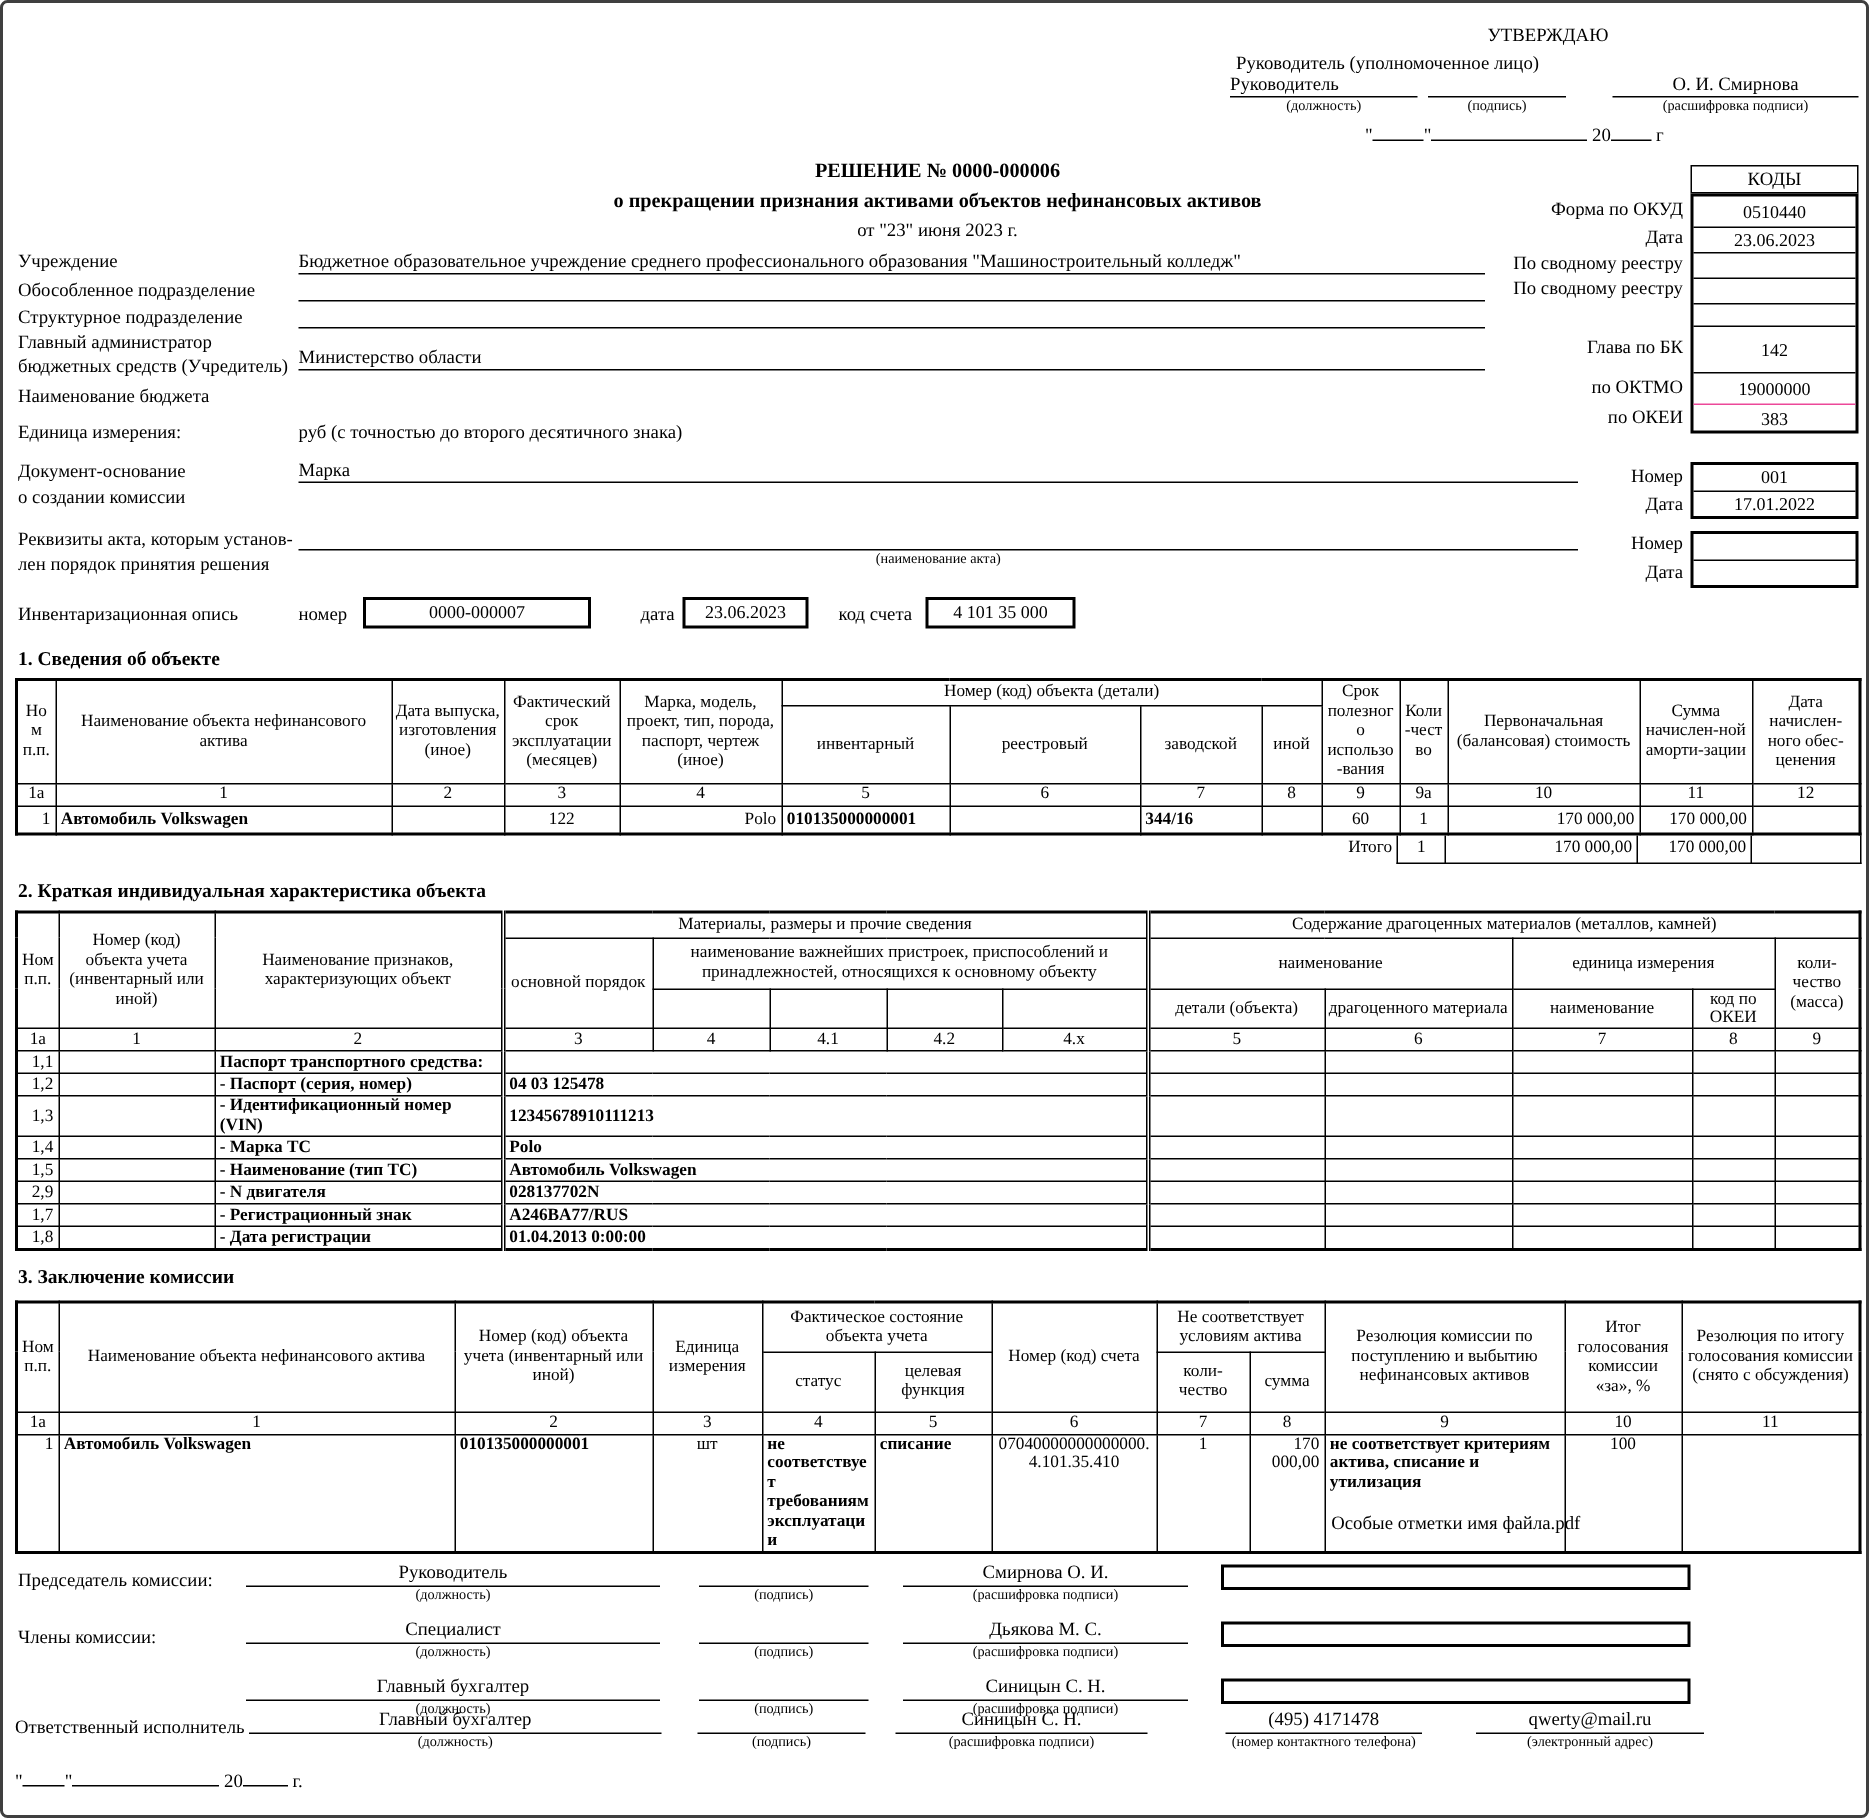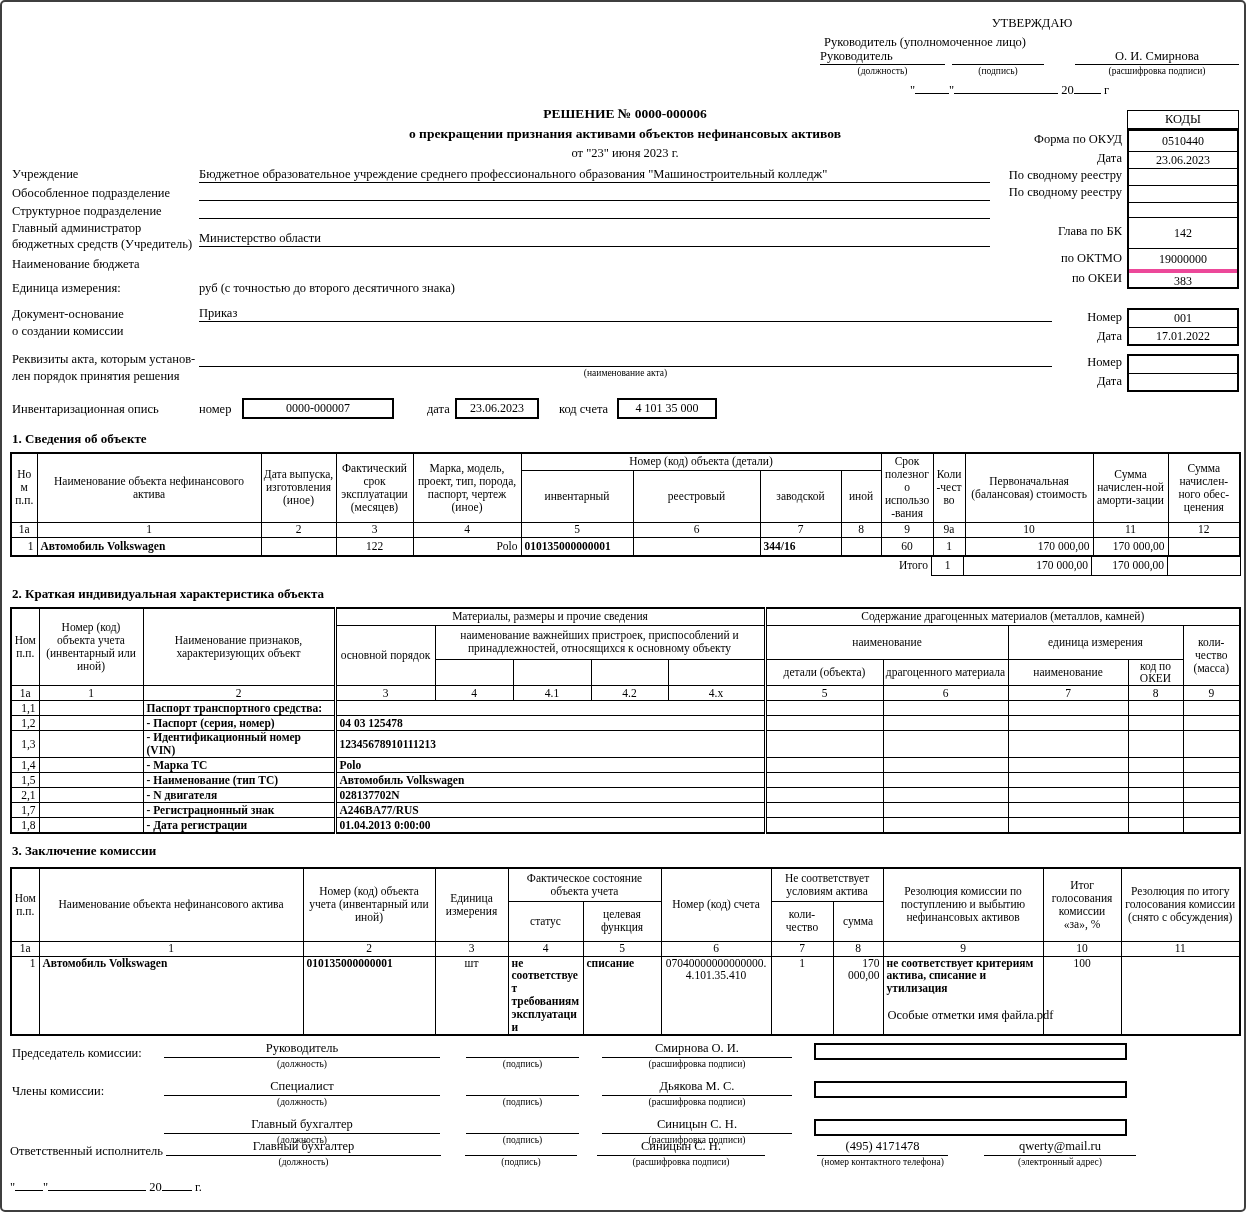--- a/index.html
+++ b/index.html
@@ -54,21 +54,21 @@
 
   <div class="abs ctr" style="left:1125px;top:108px;width:112px;height:19px;border:1px solid #000;line-height:17px;">КОДЫ</div>
   <div class="box2" style="left:1125px;top:127px;width:112px;height:160px;">
     <div class="brow" style="height:20px;">0510440</div>
     <div class="brow" style="height:17px;border-top:1px solid #000;">23.06.2023</div>
     <div class="brow" style="height:17px;border-top:1px solid #000;"></div>
     <div class="brow" style="height:17px;border-top:1px solid #000;"></div>
     <div class="brow" style="height:15px;border-top:1px solid #000;"></div>
     <div class="brow" style="height:31px;border-top:1px solid #000;">142</div>
     <div class="brow" style="height:21px;border-top:1px solid #000;">19000000</div>
-    <div class="brow" style="height:20px;border-top:4px solid #ec4899;">383</div>
+    <div class="brow" style="height:20px;border-top:1px solid #ec4899;">383</div>
   </div>
   <div class="rlbl" style="left:862px;top:130px;">Форма по ОКУД</div>
   <div class="rlbl" style="left:862px;top:149px;">Дата</div>
   <div class="rlbl" style="left:862px;top:166px;">По сводному реестру</div>
   <div class="rlbl" style="left:862px;top:183px;">По сводному реестру</div>
   <div class="rlbl" style="left:862px;top:222px;">Глава по БК</div>
   <div class="rlbl" style="left:862px;top:249px;">по ОКТМО</div>
   <div class="rlbl" style="left:862px;top:269px;">по ОКЕИ</div>
 
   <div class="abs" style="left:10px;top:165px;">Учреждение</div>
@@ -79,21 +79,21 @@
   <div class="abs vline" style="left:197px;top:200px;width:791px;"></div>
   <div class="abs" style="left:10px;top:219px;">Главный администратор</div>
   <div class="abs" style="left:10px;top:235px;">бюджетных средств (Учредитель)</div>
   <div class="abs vline" style="left:197px;top:228px;width:791px;">Министерство области</div>
   <div class="abs" style="left:10px;top:255px;">Наименование бюджета</div>
   <div class="abs" style="left:10px;top:279px;">Единица измерения:</div>
   <div class="abs" style="left:197px;top:279px;">руб  (с точностью до второго десятичного знака)</div>
 
   <div class="abs" style="left:10px;top:305px;">Документ-основание</div>
   <div class="abs" style="left:10px;top:322px;">о создании комиссии</div>
-  <div class="abs vline" style="left:197px;top:303px;width:853px;">Приказ</div>
+  <div class="abs vline" style="left:197px;top:303px;width:853px;">Марка</div>
   <div class="rlbl" style="left:862px;top:308px;">Номер</div>
   <div class="rlbl" style="left:862px;top:327px;">Дата</div>
   <div class="box2" style="left:1125px;top:306px;width:112px;height:38px;">
     <div class="brow" style="height:17px;">001</div>
     <div class="brow" style="height:17px;border-top:1px solid #000;">17.01.2022</div>
   </div>
 
   <div class="abs" style="left:10px;top:350px;">Реквизиты акта, которым установ-</div>
   <div class="abs" style="left:10px;top:367px;">лен порядок принятия решения</div>
   <div class="abs vline" style="left:197px;top:348px;width:853px;"></div>
@@ -136,21 +136,21 @@
       <td rowspan="2">Ном п.п.</td>
       <td rowspan="2">Наименование объекта нефинансового актива</td>
       <td rowspan="2">Дата выпуска, изготовления (иное)</td>
       <td rowspan="2">Фактический срок эксплуатации (месяцев)</td>
       <td rowspan="2">Марка, модель, проект, тип, порода, паспорт, чертеж (иное)</td>
       <td colspan="4">Номер (код) объекта (детали)</td>
       <td rowspan="2">Срок полезного использо-вания</td>
       <td rowspan="2">Коли-чество</td>
       <td rowspan="2">Первоначальная (балансовая) стоимость</td>
       <td rowspan="2">Сумма начислен-ной аморти-зации</td>
-      <td rowspan="2">Сумма начислен-ного обес-ценения</td>
+      <td rowspan="2">Дата начислен-ного обес-ценения</td>
     </tr>
     <tr style="height:52px">
       <td>инвентарный</td>
       <td>реестровый</td>
       <td>заводской</td>
       <td>иной</td>
     </tr>
     <tr style="height:15px">
       <td>1а</td>
       <td>1</td>
@@ -300,21 +300,21 @@
       <td></td>
       <td class="lt">- Наименование (тип ТС)</td>
       <td colspan="5" class="dl lt">Автомобиль Volkswagen</td>
       <td class="dl"></td>
       <td></td>
       <td></td>
       <td></td>
       <td></td>
     </tr>
     <tr style="height:15px">
-      <td class="rt">2,1</td>
+      <td class="rt">2,9</td>
       <td></td>
       <td class="lt">- N двигателя</td>
       <td colspan="5" class="dl lt">028137702N</td>
       <td class="dl"></td>
       <td></td>
       <td></td>
       <td></td>
       <td></td>
     </tr>
     <tr style="height:15px">

